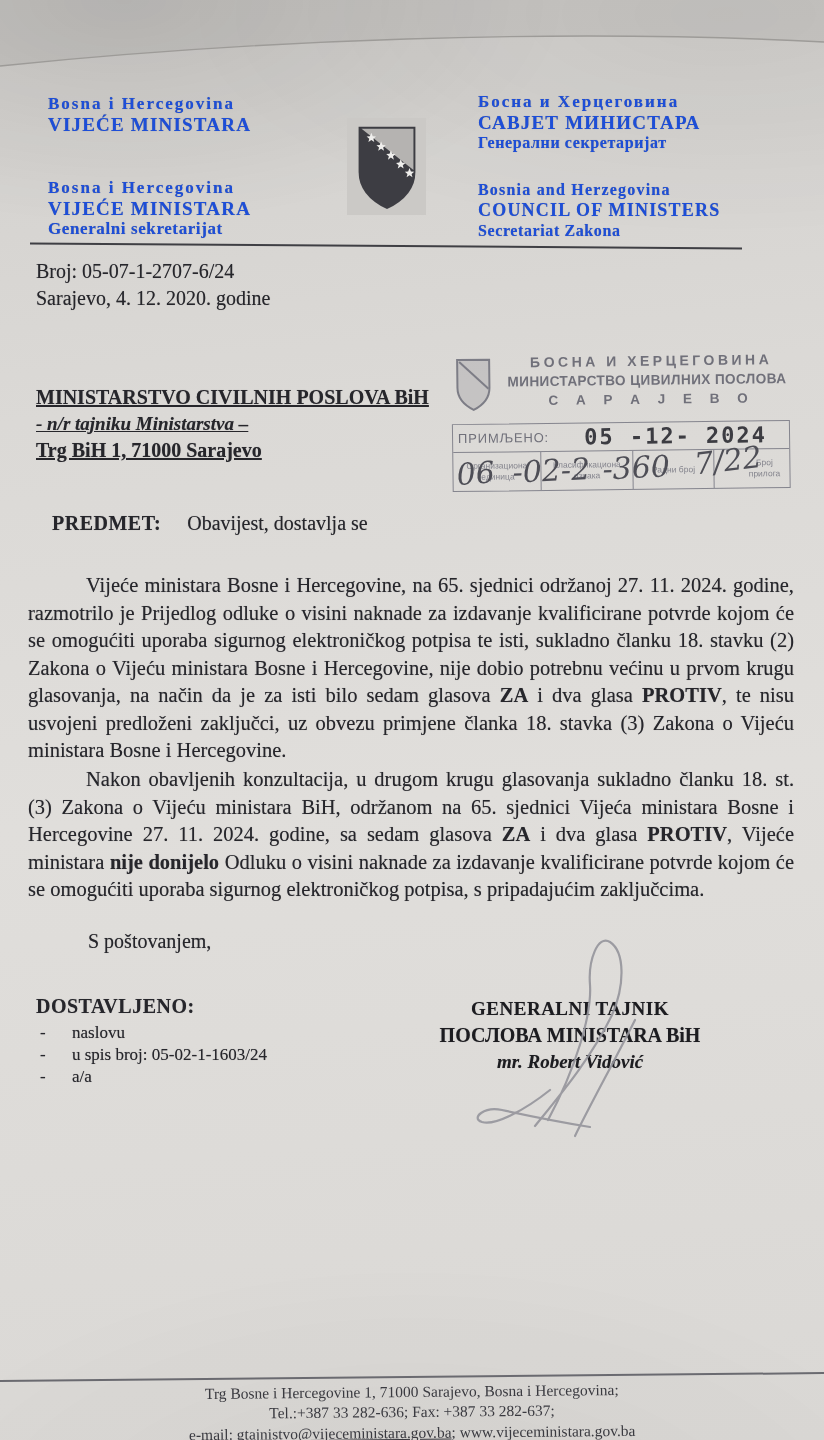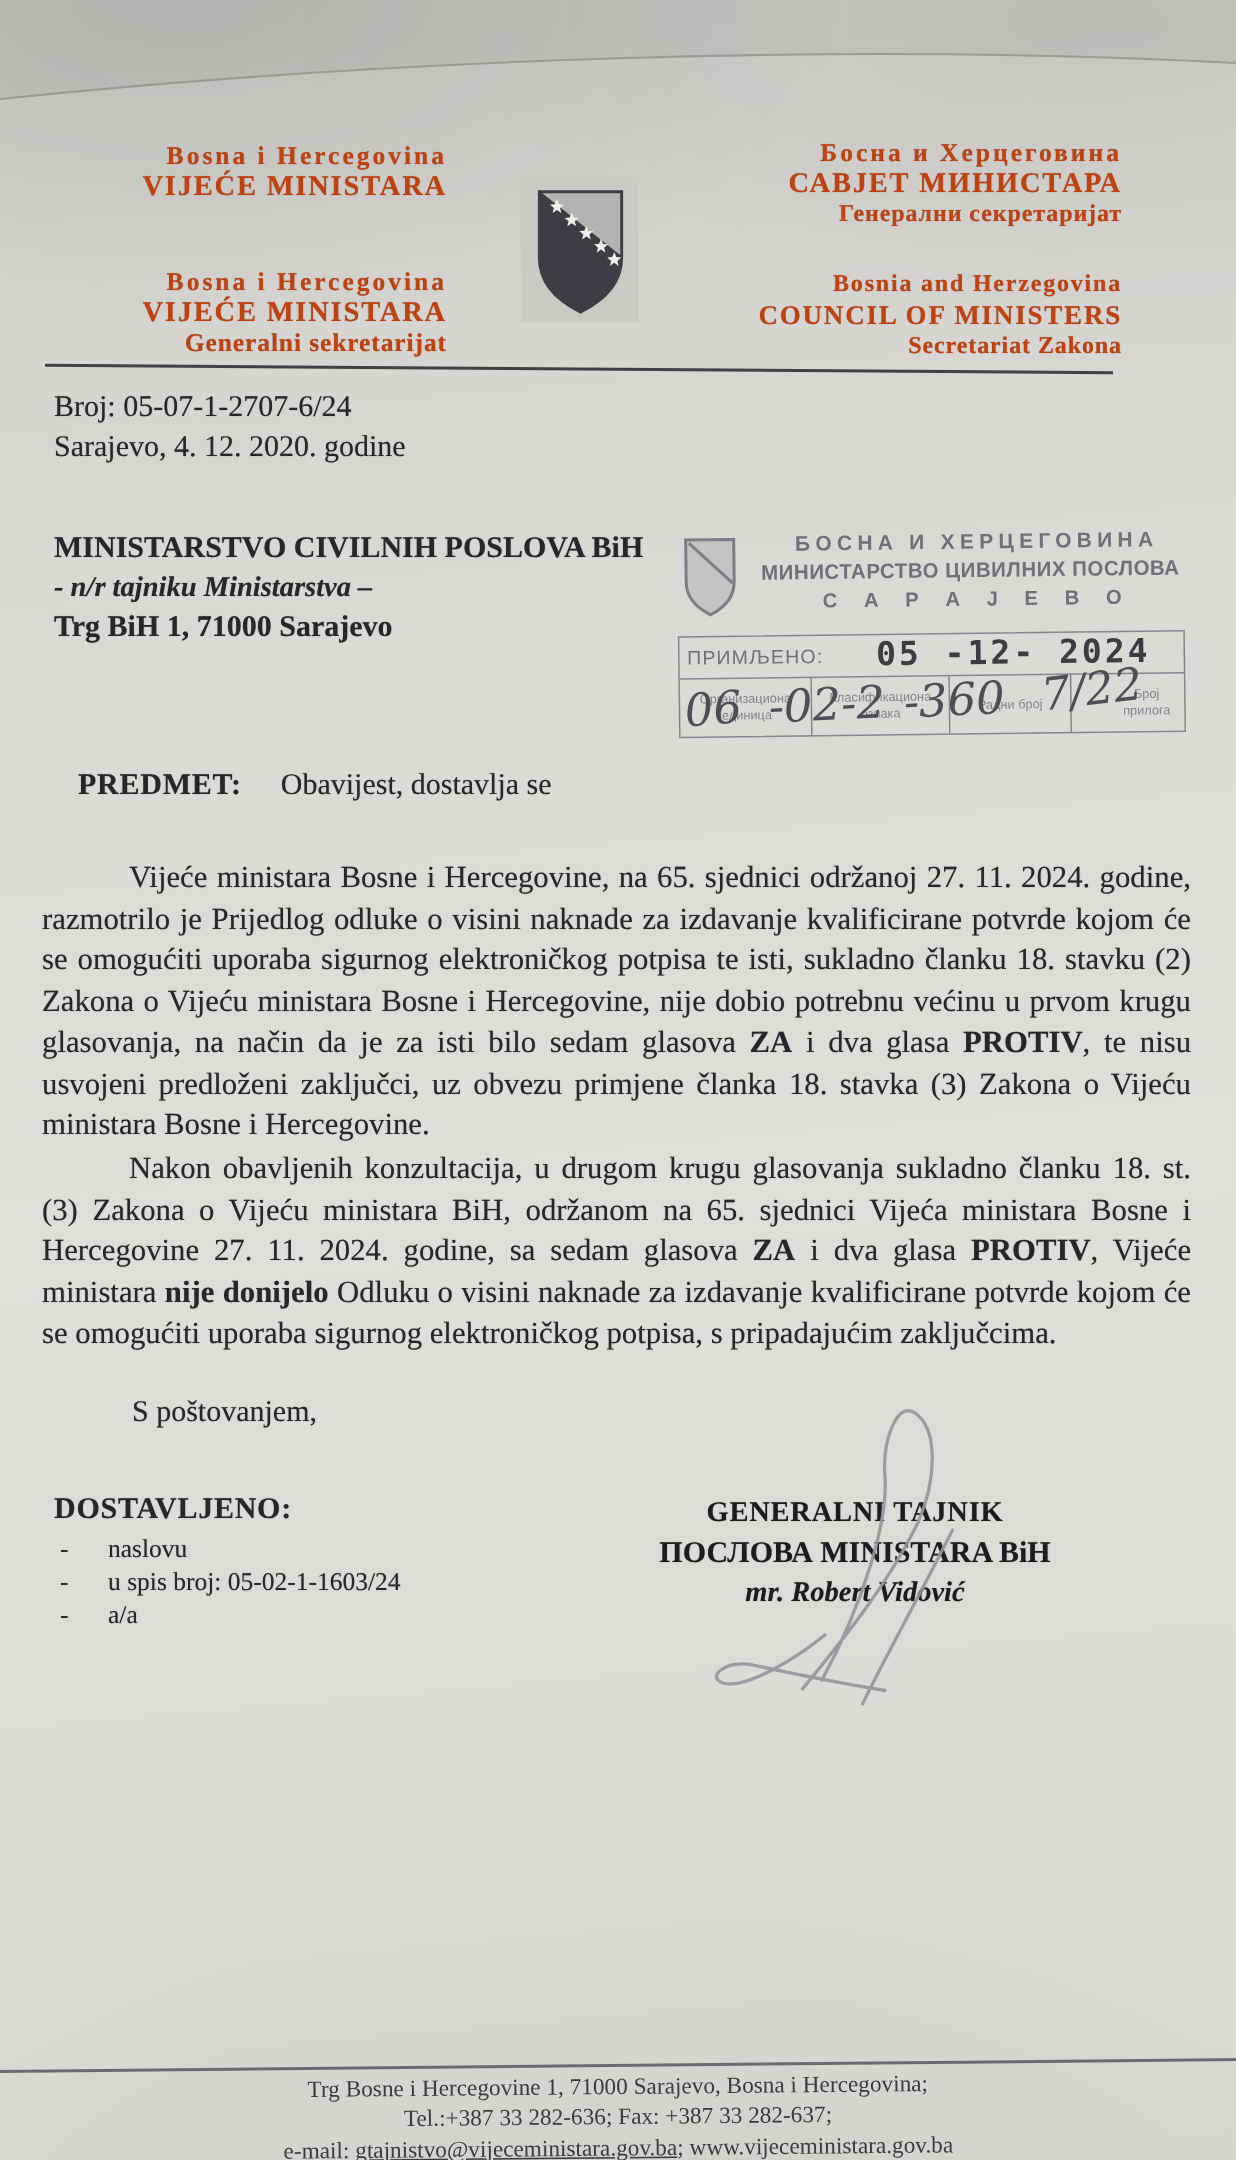--- a/index.html
+++ b/index.html
@@ -9,21 +9,21 @@
     background:
       radial-gradient(90% 26% at 15% 0%, rgba(0,0,0,0.10), transparent 60%),
       radial-gradient(120% 28% at 88% 1%, rgba(0,0,0,0.06), transparent 55%),
       radial-gradient(110% 34% at 50% 108%, rgba(0,0,0,0.05), transparent 60%),
       linear-gradient(175deg,#d2d0cd 0%,#dbd9d6 28%,#e0dedb 55%,#dad8d5 100%);
   }
   .abs{position:absolute;}
   .page{position:absolute;inset:0;}
   .soft{text-shadow:0 0 0.7px rgba(40,40,46,0.45);}
   
-  .hdr{width:250px;text-align:right;font-weight:bold;color:#c2410c;}
+  .hdr{width:250px;text-align:left;font-weight:bold;color:#1d4ed8;}
   .hdr .l1{font-size:17px;letter-spacing:2px;line-height:20px;}
   .hdr .l2{font-size:19px;letter-spacing:1.2px;line-height:21px;}
   .hdr .l3{font-size:17px;letter-spacing:0.6px;line-height:20px;}
   .rule{background:#3f3f44;height:2px;}
   .ref-line{font-size:20px;line-height:27px;}
   .recipient .r1{font-size:20px;font-weight:bold;line-height:27px;}
   .recipient .r2{font-size:19px;font-weight:bold;font-style:italic;line-height:26px;}
   .recipient .r3{font-size:20px;font-weight:bold;line-height:27px;}
   
   .stamp{width:348px;color:#70707a;font-family:"Liberation Sans",sans-serif;transform:rotate(-0.7deg);}
@@ -105,21 +105,21 @@
     <div class="l3" style="font-size:16px;">Secretariat Zakona</div>
   </div>
 
   <div class="rule abs" style="left:30px;top:245px;width:712px;transform:rotate(0.4deg);"></div>
 
   <div class="abs soft" style="left:36px;top:258px;">
     <div class="ref-line">Broj: 05-07-1-2707-6/24</div>
     <div class="ref-line">Sarajevo, 4. 12. 2020. godine</div>
   </div>
 
-  <div class="recipient abs soft" style="left:36px;top:352px;">
+  <div class="recipient abs soft" style="left:36px;top:384px;text-decoration:underline;">
     <div class="r1">MINISTARSTVO CIVILNIH POSLOVA BiH</div>
     <div class="r2">- n/r tajniku Ministarstva –</div>
     <div class="r3">Trg BiH 1, 71000 Sarajevo</div>
   </div>
 
   <div class="stamp abs" style="left:452px;top:352px;height:160px;">
     <svg class="abs" style="left:0;top:2px;width:44px;height:58px;" viewBox="0 0 44 58">
       <path d="M6 4 h32 v28 q0 14 -16 22 q-16 -8 -16 -22 z" fill="rgba(120,120,128,0.22)" stroke="#7d7d86" stroke-width="2"></path>
       <path d="M8 6 L37 33" stroke="#7d7d86" stroke-width="2" fill="none"></path>
     </svg>

